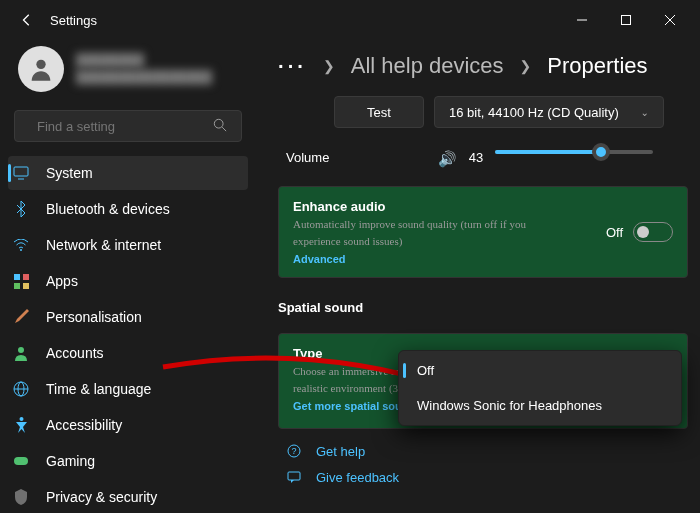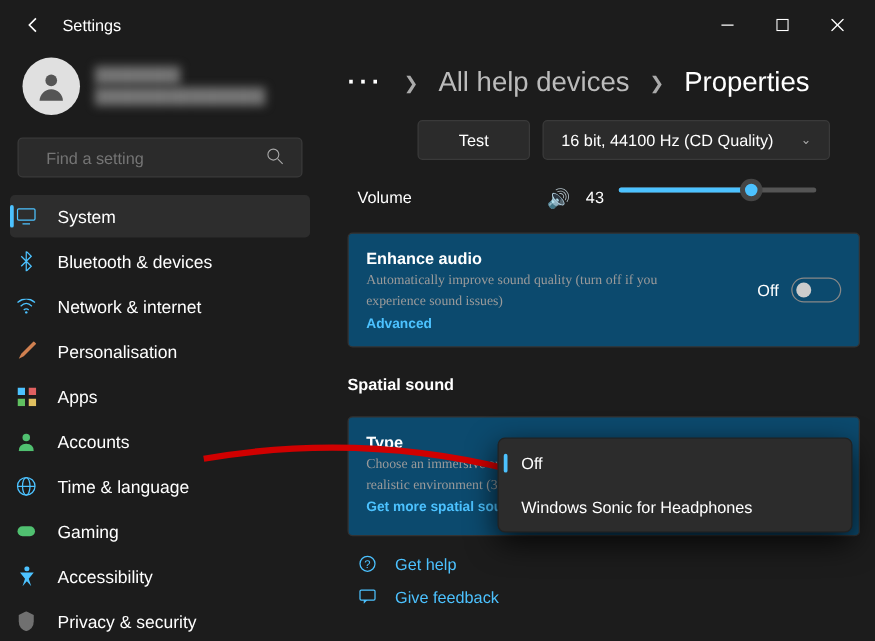--- a/index.html
+++ b/index.html
@@ -33,21 +33,21 @@
 .btn-test { width:90px; }
 .btn-format { width: 230px; justify-content:space-between;}
 .chev-down { font-size:10px; color:#aaa;}
 .vol-row { display:flex; align-items:flex-start; gap:12px; margin-top:22px; margin-left:8px;}
 .vol-label { font-size:13px; width:140px;}
 .vol-icon { font-size:15px;}
 .vol-val { font-size:13px;}
 .slider { width:158px; height:4px; background:#555; border-radius:2px; position:relative; top:0px;}
 .slider-fill { height:4px; background:#4cc2ff; border-radius:2px; width:67%; position:relative;}
 .slider-thumb { width:18px; height:18px; border-radius:50%; background:#4cc2ff; border:4px solid #454545; position:absolute; right:-9px; top:-7px;}
-.card { background:#0c4a6e; border:1px solid #333; border-radius:4px; margin-top:18px; padding:12px 14px;}
+.card { background:#14532d; border:1px solid #333; border-radius:4px; margin-top:18px; padding:12px 14px;}
 .card-row { display:flex; align-items:center; justify-content:space-between;}
 .card-title { font-size:13px; font-weight:600;}
 .card-sub { font-size:11px; color:#9a9a9a; margin-top:2px; max-width:260px; line-height:1.5;font-family:Liberation Serif, serif;}
 .card-link { color:#4cc2ff; font-size:11px; margin-top:4px; display:block;font-weight:bold;}
 .toggle-row { display:flex; align-items:center; gap:10px; font-size:13px;}
 .toggle { width:40px; height:20px; border-radius:10px; border:1px solid #888; display:flex; align-items:center; padding:0 3px;}
 .toggle-knob { width:12px; height:12px; border-radius:50%; background:#ccc;}
 .section-title { font-size:13px; font-weight:600; margin-top:22px;}
 .popup { position:absolute; top:350px; left:398px; width:284px; background:#2c2c2c; border:1px solid #222; border-radius:6px; box-shadow:0 8px 24px rgba(0,0,0,0.8); padding:2px; z-index:10;}
 .popup-item { padding:10px 16px; font-size:13px; border-radius:4px; position:relative;}
@@ -134,72 +134,72 @@
           <span class="nav-icon">
               <svg width="16" height="12" viewBox="0 0 16 12">
                 <path d="M1 3 Q8 -3 15 3 M3.5 6 Q8 1.5 12.5 6 M6 9 Q8 7 10 9" stroke="#4cc2ff" fill="none"></path>
                 <circle cx="8" cy="11" r="1" fill="#4cc2ff"></circle>
               </svg>
             </span>
           <span>Network &amp; internet</span>
         </div>
         <div class="nav-item">
           <span class="nav-icon">
-              <svg width="16" height="16" viewBox="0 0 16 16">
-                <path d="M2 14 L4 10 L14 0 L16 2 L6 12 Z" fill="#d08050"></path>
-              </svg>
-            </span>
-          <span>Personalisation</span>
-        </div>
-        <div class="nav-item">
-          <span class="nav-icon">
               <svg width="15" height="15" viewBox="0 0 15 15">
                 <rect x="0" y="0" width="6" height="6" fill="#4cc2ff"></rect>
                 <rect x="9" y="0" width="6" height="6" fill="#e06060"></rect>
                 <rect x="0" y="9" width="6" height="6" fill="#60c060"></rect>
                 <rect x="9" y="9" width="6" height="6" fill="#e0c060"></rect>
               </svg>
             </span>
           <span>Apps</span>
         </div>
         <div class="nav-item">
           <span class="nav-icon">
+              <svg width="16" height="16" viewBox="0 0 16 16">
+                <path d="M2 14 L4 10 L14 0 L16 2 L6 12 Z" fill="#d08050"></path>
+              </svg>
+            </span>
+          <span>Personalisation</span>
+        </div>
+        <div class="nav-item">
+          <span class="nav-icon">
               <svg width="14" height="16" viewBox="0 0 14 16">
                 <circle cx="7" cy="5" r="3" fill="#50c070"></circle>
                 <path d="M1 16 Q1 10 7 10 Q13 10 13 16" fill="#50c070"></path>
               </svg>
             </span>
           <span>Accounts</span>
         </div>
         <div class="nav-item">
           <span class="nav-icon">
               <svg width="16" height="16" viewBox="0 0 16 16">
                 <circle cx="8" cy="8" r="7" stroke="#4cc2ff" fill="none"></circle>
                 <ellipse cx="8" cy="8" rx="3" ry="7" stroke="#4cc2ff" fill="none"></ellipse>
                 <line x1="1" y1="8" x2="15" y2="8" stroke="#4cc2ff"></line>
               </svg>
             </span>
           <span>Time &amp; language</span>
         </div>
         <div class="nav-item">
           <span class="nav-icon">
-              <svg width="16" height="12" viewBox="0 0 16 12">
-                <rect x="1" y="2" width="14" height="8" rx="4" fill="#50c070"></rect>
-              </svg>
-            </span>
-          <span>Gaming</span>
-        </div>
-        <div class="nav-item">
-          <span class="nav-icon">
               <svg width="15" height="16" viewBox="0 0 15 16">
                 <circle cx="7.5" cy="2" r="2" fill="#4cc2ff"></circle>
                 <path d="M2 5 L13 5 L9 10 L11 16 L7.5 12 L4 16 L6 10 Z" fill="#4cc2ff"></path>
               </svg>
             </span>
           <span>Accessibility</span>
+        </div>
+        <div class="nav-item">
+          <span class="nav-icon">
+              <svg width="16" height="12" viewBox="0 0 16 12">
+                <rect x="1" y="2" width="14" height="8" rx="4" fill="#50c070"></rect>
+              </svg>
+            </span>
+          <span>Gaming</span>
         </div>
         <div class="nav-item">
           <span class="nav-icon">
               <svg width="14" height="16" viewBox="0 0 14 16">
                 <path d="M7 0 L13 3 V8 Q13 14 7 16 Q1 14 1 8 V3 Z" fill="#707070"></path>
               </svg>
             </span>
           <span>Privacy &amp; security</span>
         </div>
 

